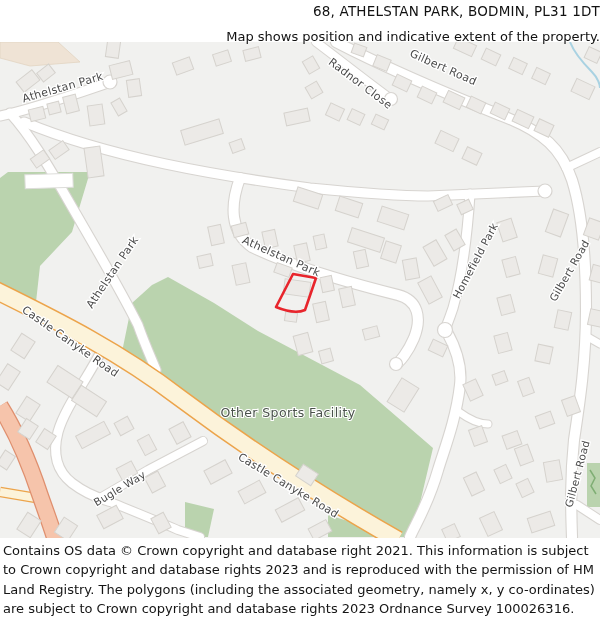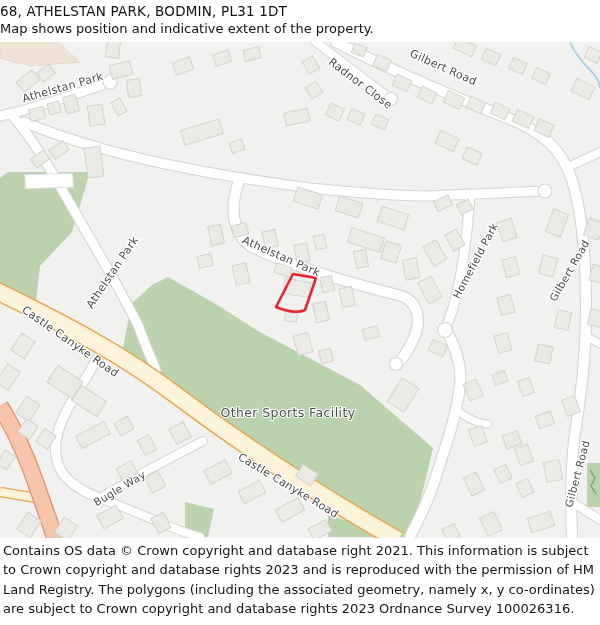--- a/index.html
+++ b/index.html
@@ -1,20 +1,20 @@
 <!DOCTYPE html>
 <html><head>
 <meta charset="utf-8">
 <style>
   html,body{margin:0;padding:0;background:#ffffff;}
   .page{width:600px;height:625px;position:relative;background:#ffffff;overflow:hidden;
         font-family:"DejaVu Sans","Liberation Sans",sans-serif;}
-  .hdr{position:absolute;top:0;left:0;width:600px;height:42px;background:#ffffff;text-align:left;z-index:3;}
+  .hdr{position:absolute;top:0;left:0;width:600px;height:42px;background:#ffffff;text-align:right;z-index:3;}
   .hdr .t1{font-size:13.5px;color:#111;padding-top:3px;letter-spacing:.2px;}
-  .hdr .t2{font-size:13px;color:#111;margin-top:2px;}
+  .hdr .t2{font-size:13px;color:#111;margin-top:10px;}
   .mapwrap{position:absolute;top:42px;left:0;width:600px;height:496px;z-index:1;}
   svg{display:block;}
   .ftr{position:absolute;top:538px;left:0;width:596px;height:87px;background:#ffffff;z-index:3;
        font-size:13px;line-height:19.4px;color:#151515;padding:3px 0 0 3px;}
   .b{fill:#eceae7;stroke:#d5d2cd;stroke-width:1;}
   .casing{fill:none;stroke:#d7d4d0;stroke-linecap:round;stroke-linejoin:round;}
   .roadw{fill:none;stroke:#ffffff;stroke-linecap:round;stroke-linejoin:round;}
   .lbl{font-family:"DejaVu Sans","Liberation Sans",sans-serif;font-size:10.5px;fill:#4a4a4a;
        text-anchor:middle;paint-order:stroke;stroke:#ffffff;stroke-width:2.6px;letter-spacing:.3px;}
   .lbl2{font-size:11px;}

